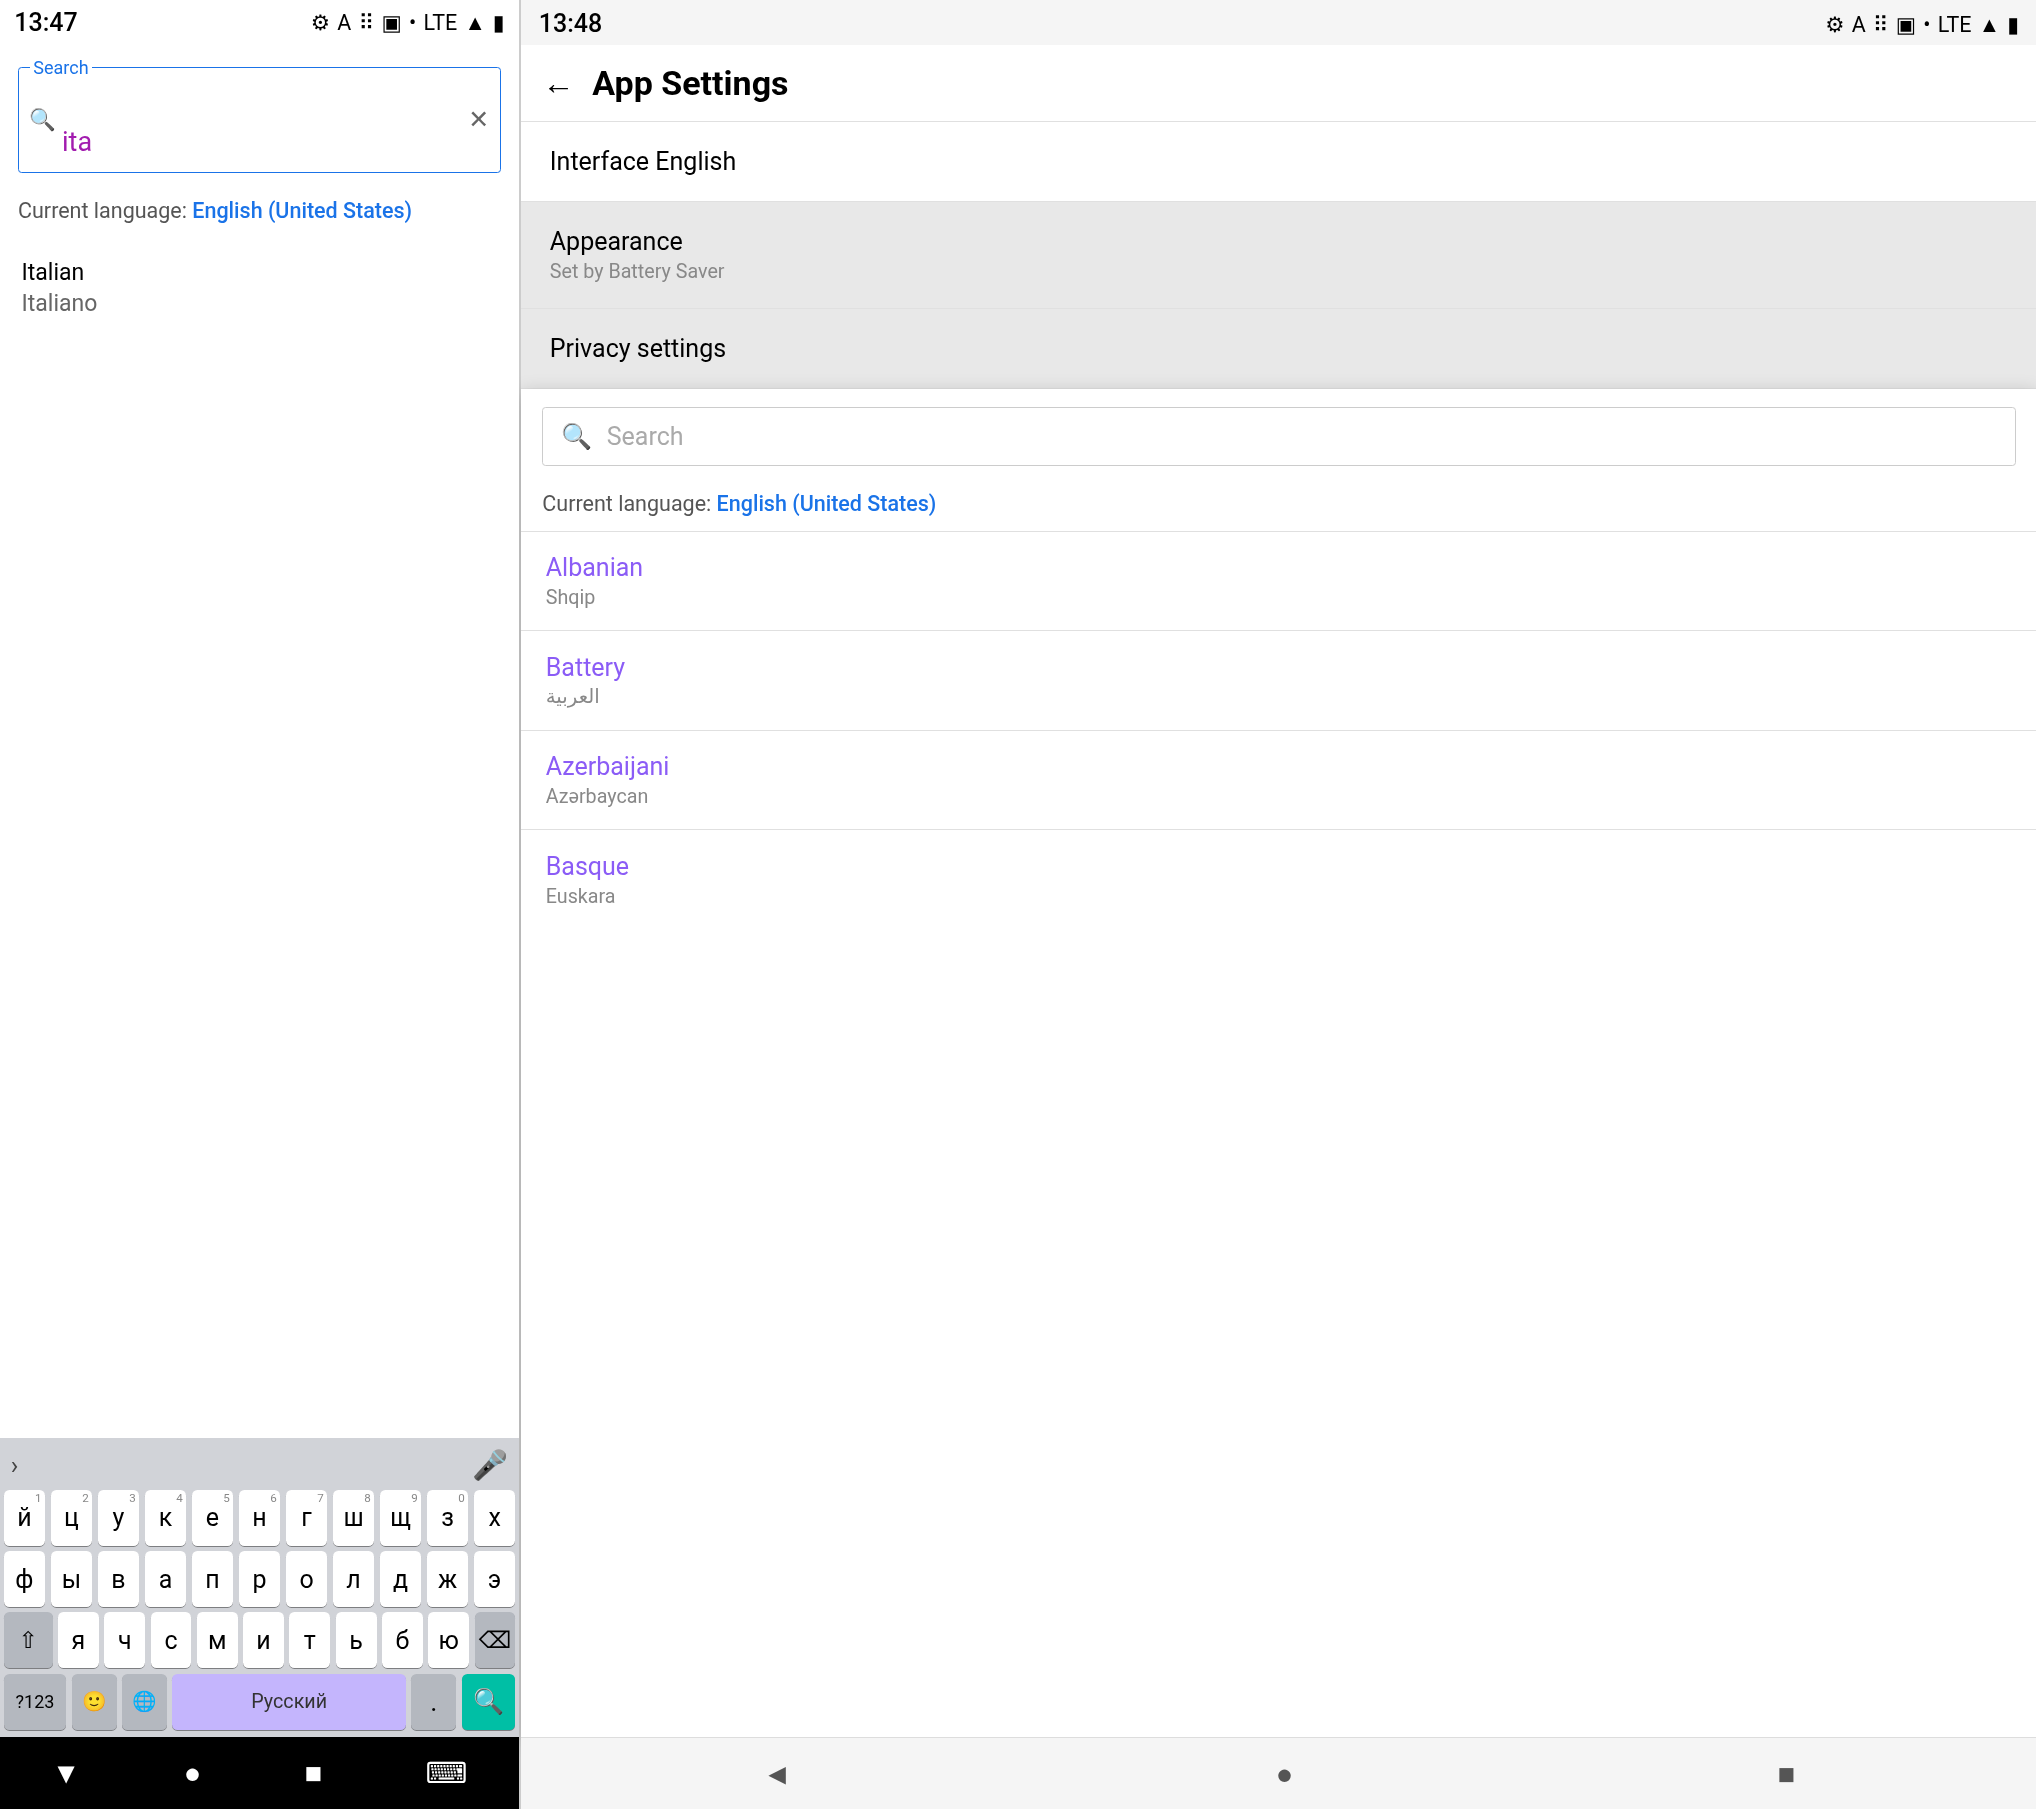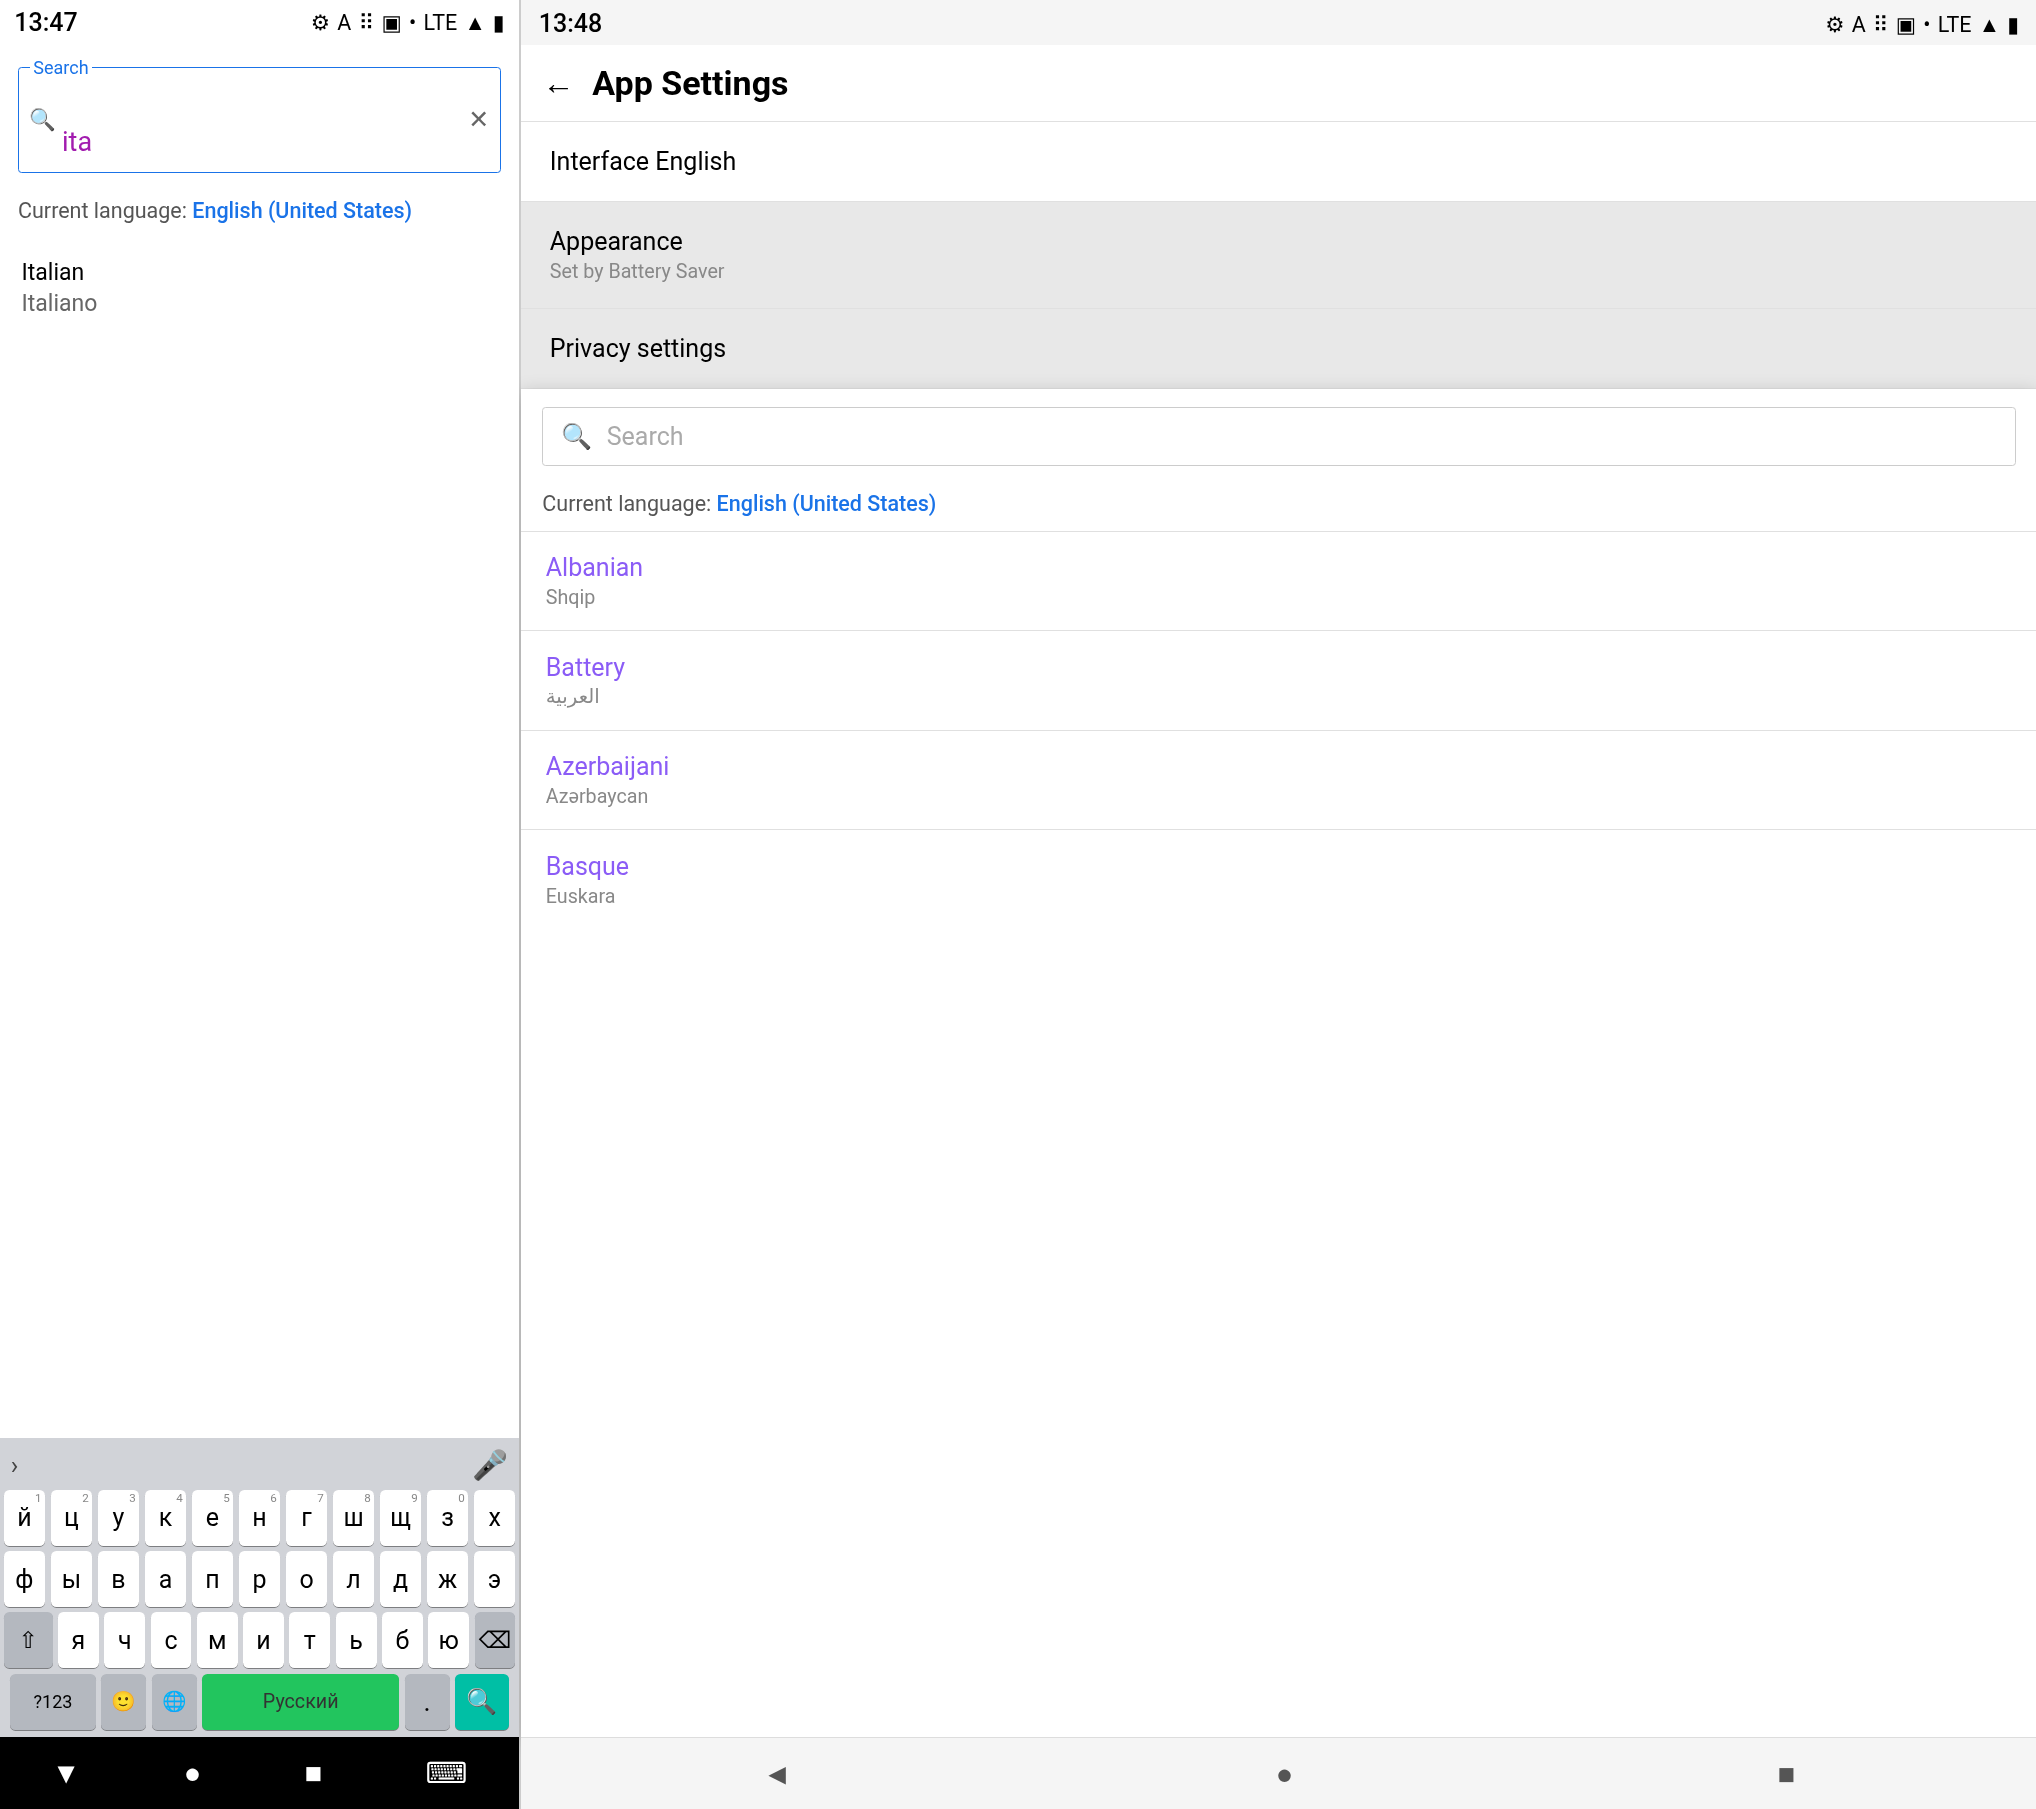--- a/index.html
+++ b/index.html
@@ -189,23 +189,23 @@
       font-size: 11.6px;
       color: #888;
     }
 
     .key-special {
       background: #b4b8bf;
       font-size: 19.7px;
     }
 
     .key-space {
-      width: 197px;
+      width: 234px;
       font-size: 19.7px;
-      background: #22c55e;
+      background: #c4b5fd;
       color: #333;
     }
 
     .key-search {
       background: #00bfa5;
       color: #fff;
       font-size: 25px;
       width: 54px;
     }
 
@@ -469,21 +469,21 @@
       <div class="key">м</div>
       <div class="key">и</div>
       <div class="key">т</div>
       <div class="key">ь</div>
       <div class="key">б</div>
       <div class="key">ю</div>
       <div class="key key-backspace">⌫</div>
     </div>
 
     <div class="keyboard-bottom-row">
-      <div class="key key-special" style="width:86px; font-size:18px;">?123</div>
+      <div class="key key-special" style="width:63px; font-size:18px;">?123</div>
       <div class="key key-special" style="width:45px;">🙂</div>
       <div class="key key-special" style="width:45px;">🌐</div>
       <div class="key key-space">Русский</div>
       <div class="key key-special" style="width:45px; font-size:27px;">.</div>
       <div class="key key-search">🔍</div>
     </div>
   </div>
 
   <div class="nav-bar-left">
     <span class="nav-icon">▼</span>

